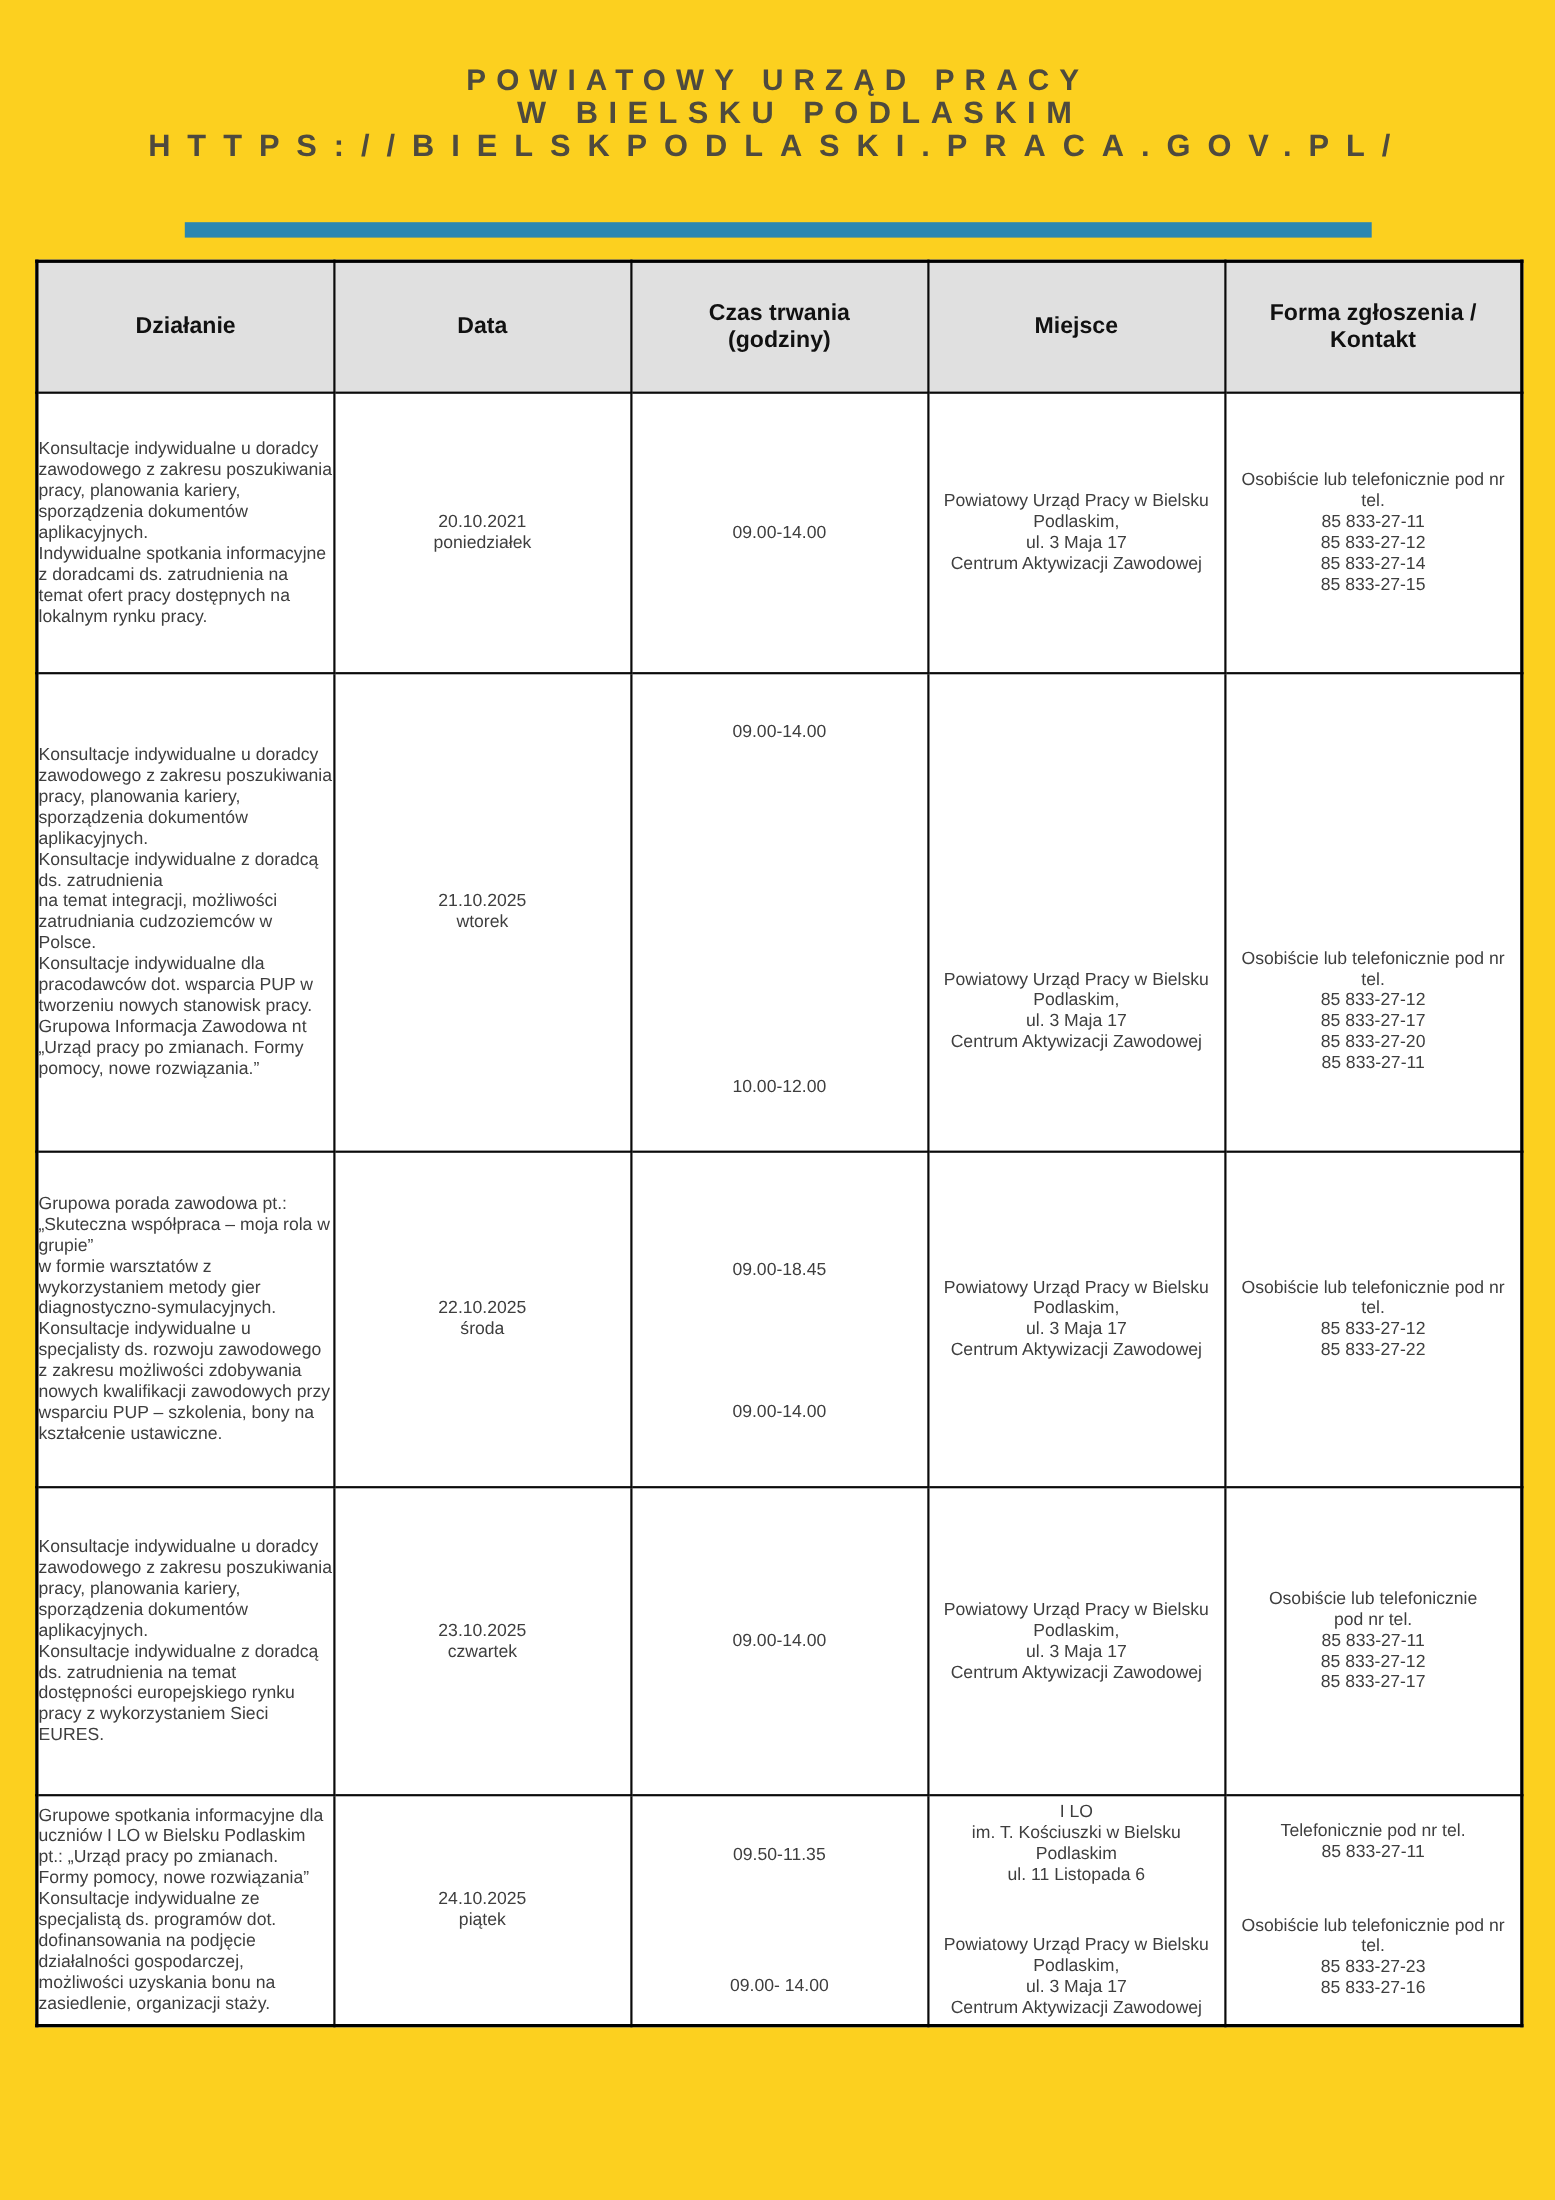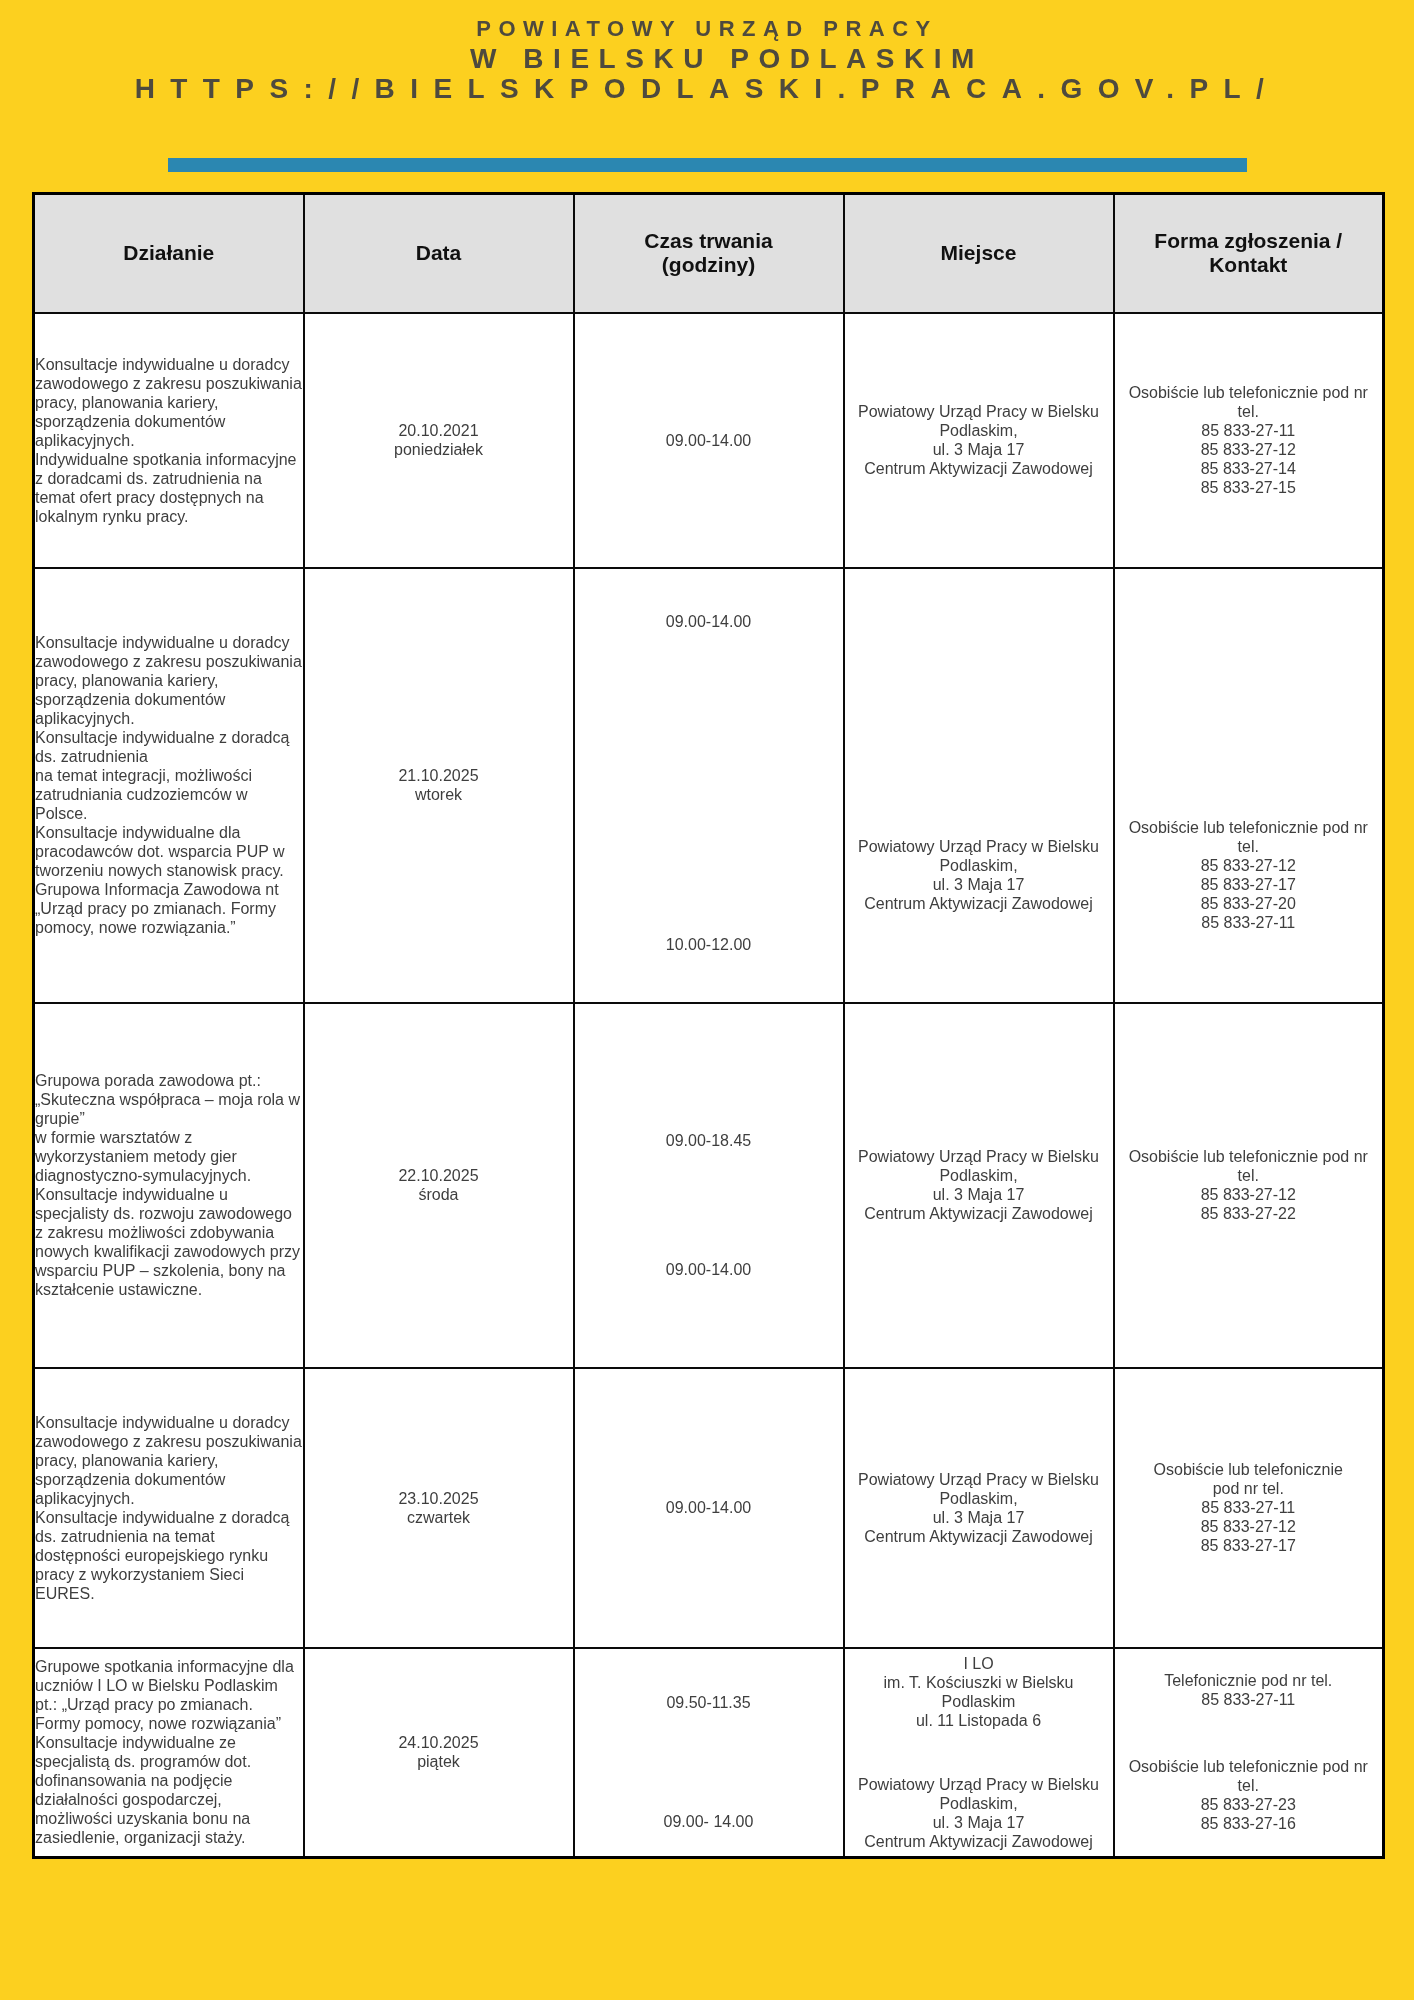--- a/index.html
+++ b/index.html
@@ -7,21 +7,21 @@
     position:relative;
     width:1414px;height:2000px;
     background:#FCD01F;
     font-family:"Liberation Sans", sans-serif;
     overflow:hidden;
     box-sizing:border-box;
   }
   
   .org{ padding-top:14px; text-align:center; color:#4E4A3E; font-weight:bold; }
   .org div{ line-height:30px; white-space:nowrap; }
-  .org-l1{ font-size:22px; letter-spacing:.34em; }
+  .org-l1{ font-size:27px; letter-spacing:.34em;margin-top:44px; }
   .org-l2{ font-size:28px; letter-spacing:.34em;margin-left:40px; }
   .org-l3{ font-size:26px; letter-spacing:.42em; }
   .org-l4{ font-size:28px; letter-spacing:.55em; }
   .divider{
     width:1079px;height:14px;
     background:#2B87B1;
     margin:54px 0 0 168px;
   }
   
   table.sched{
@@ -48,21 +48,21 @@
   }
   tbody td{ vertical-align:middle; }
   .blk{
     white-space:pre-line;
     font-size:16px; line-height:19px; color:#3E3E3E;
   }
   td.c-act{ text-align:left; padding:6px 13px; }
   td.c-mid{ text-align:center; padding:4px 8px; }
   tr.r1{ height:255px; }
   tr.r2{ height:435px; }
-  tr.r3{ height:365px; }
+  tr.r3{ height:305px; }
   tr.r4{ height:280px; }
   tr.r5{ height:210px; }
   
   tr.r2 td.c-czas{ vertical-align:top; padding-top:43px; }
   tr.r2 .t2{ margin-top:304px; }
   tr.r2 td.c-place, tr.r2 td.c-contact{ padding-top:180px; }
   tr.r3 td.c-czas{ padding-top:40px; }
   tr.r3 .t2{ margin-top:110px; }
   tr.r5 td.c-czas{ padding-top:20px; }
   tr.r5 .t2{ margin-top:100px; }

